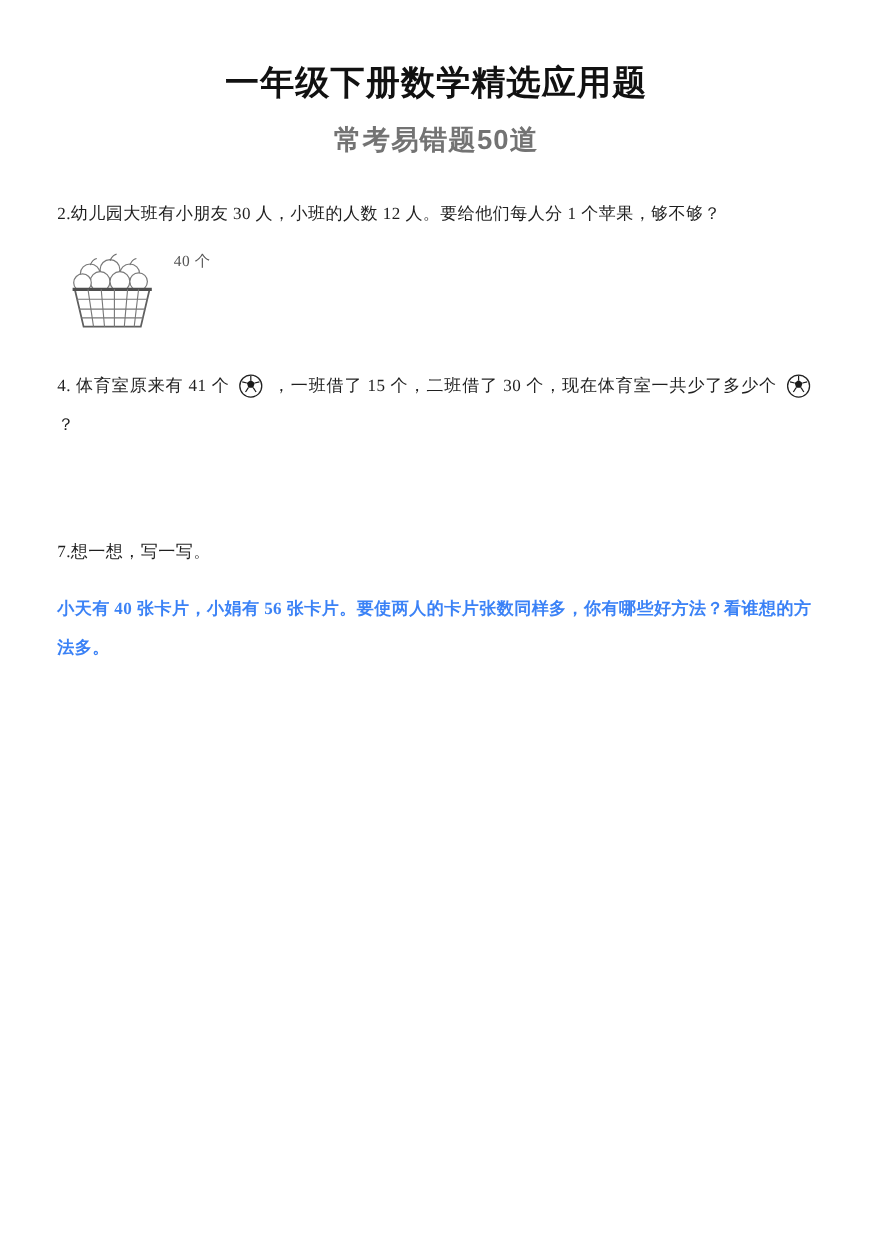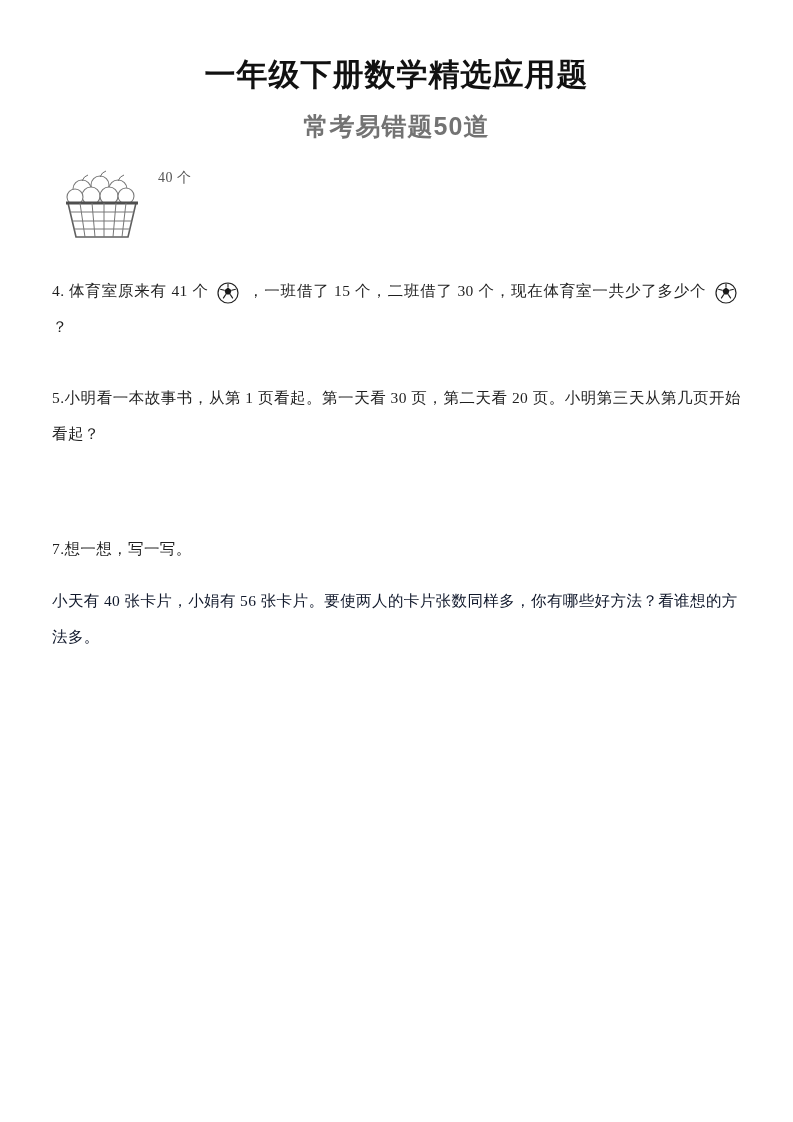--- a/index.html
+++ b/index.html
@@ -52,23 +52,24 @@
   }
   .p-gap-1 { margin-top: 0px; }
   .p-gap-2 { margin-top: 34px; }
   .p-gap-3 { margin-top: 14px; }
   .p-gap-4 { margin-top: 32px; }
   .p-gap-5 { margin-top: 34px; }
   .p-gap-6 { margin-top: 78px; }
   .sub-line {
     font-size: 15.5px;
     line-height: 2.35;
-    color: #0f172a;
+    color: #3b82f6;
     letter-spacing: 0.4px;
     margin-top: 2px;
+    font-weight: bold;
   }
   
   .basket-row {
     display: flex;
     align-items: flex-start;
     gap: 10px;
     margin-top: 6px;
     margin-left: 4px;
   }
   .basket {
@@ -95,20 +96,21 @@
 <body>
 
 <div class="page">
 
   <h1 class="doc-title">一年级下册数学精选应用题</h1>
   <h2 class="doc-subtitle">常考易错题50道</h2>
 
   <div class="problems">
 
 
+    <p class="problem p-gap-2">2.幼儿园大班有小朋友 30 人，小班的人数 12 人。要给他们每人分 1 个苹果，够不够？</p>
 
     <div class="basket-row">
       <span class="basket">
         <svg width="92" height="72" viewBox="0 0 92 72" xmlns="http://www.w3.org/2000/svg">
 
           <g fill="#ffffff" stroke="#7a7a7a" stroke-width="1.1">
             <circle cx="26" cy="20" r="9"></circle>
             <circle cx="44" cy="16" r="9"></circle>
             <circle cx="62" cy="20" r="9"></circle>
             <circle cx="35" cy="27" r="9"></circle>
@@ -170,21 +172,20 @@
             <path d="M14.6 8.2 L18.8 7.2"></path>
             <path d="M13.2 12.4 L15.8 16.4"></path>
             <path d="M8.8 12.4 L6.2 16.4"></path>
             <path d="M7.4 8.2 L3.2 7.2"></path>
           </g>
         </svg>
       </span>
       <span>？</span>
     </p>
 
-    <p class="problem p-gap-5">5.小明看一本故事书，从第 1 页看起。第一天看 30 页，第二天看 20 页。小明第三天从第几页开始看起？</p>
 
     <p class="problem p-gap-6">7.想一想，写一写。</p>
     <p class="sub-line">小天有 40 张卡片，小娟有 56 张卡片。要使两人的卡片张数同样多，你有哪些好方法？看谁想的方法多。</p>
 
   </div>
 
   <div class="footer-space"></div>
 </div>
 
 </body></html>

